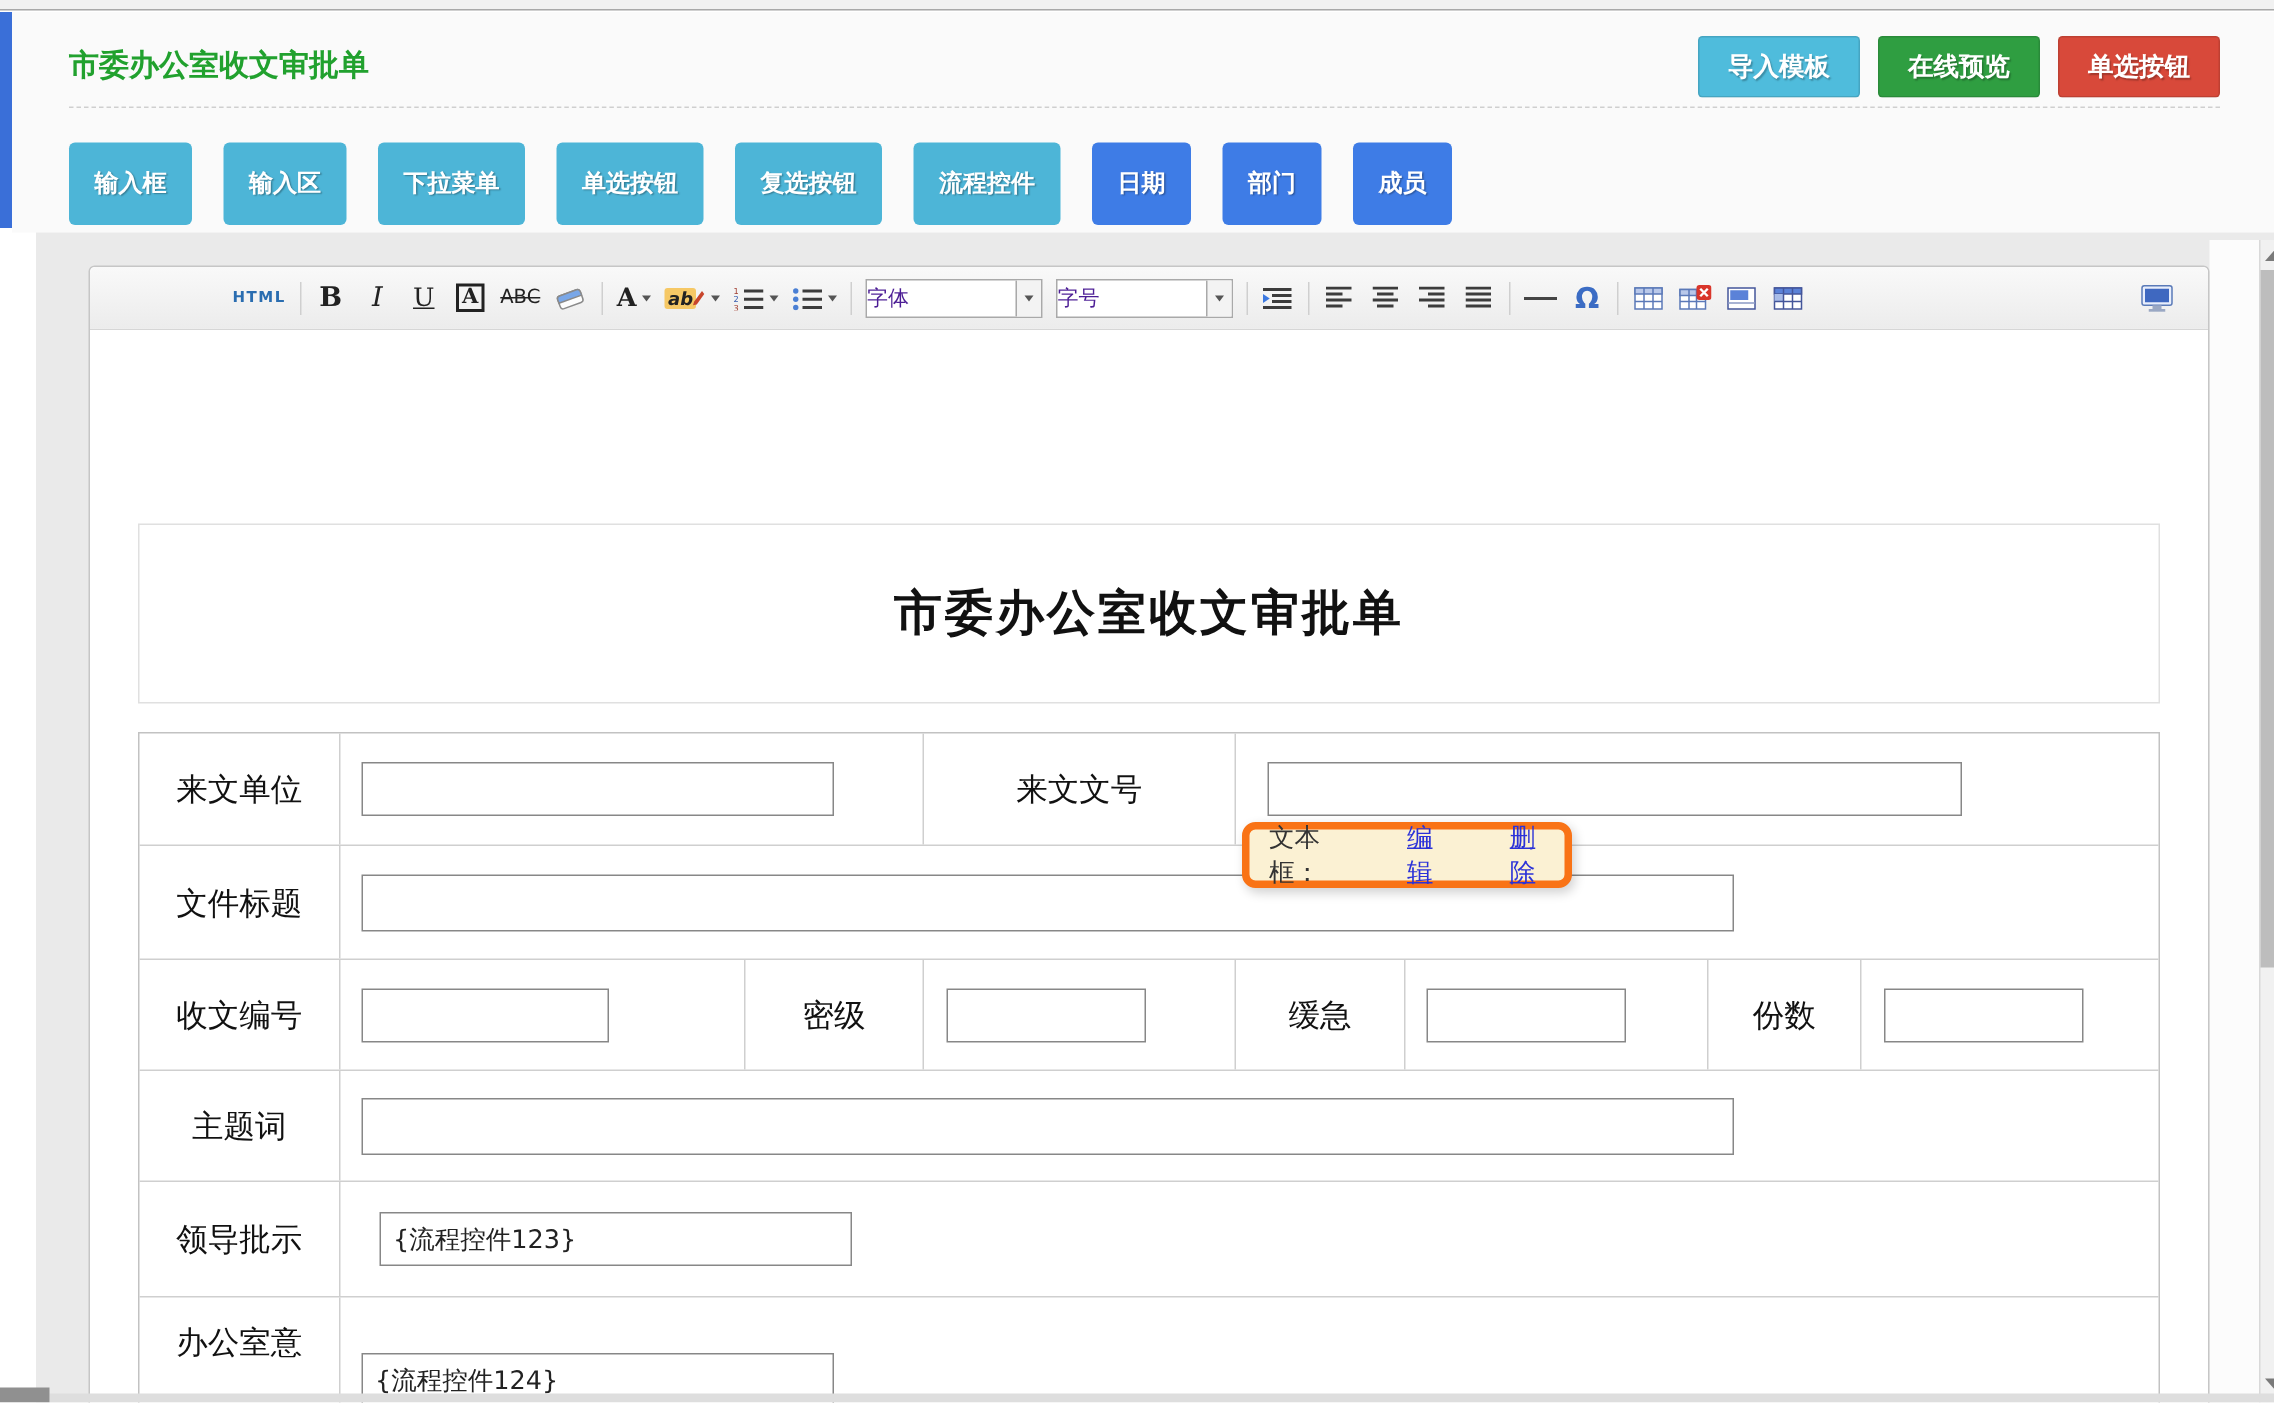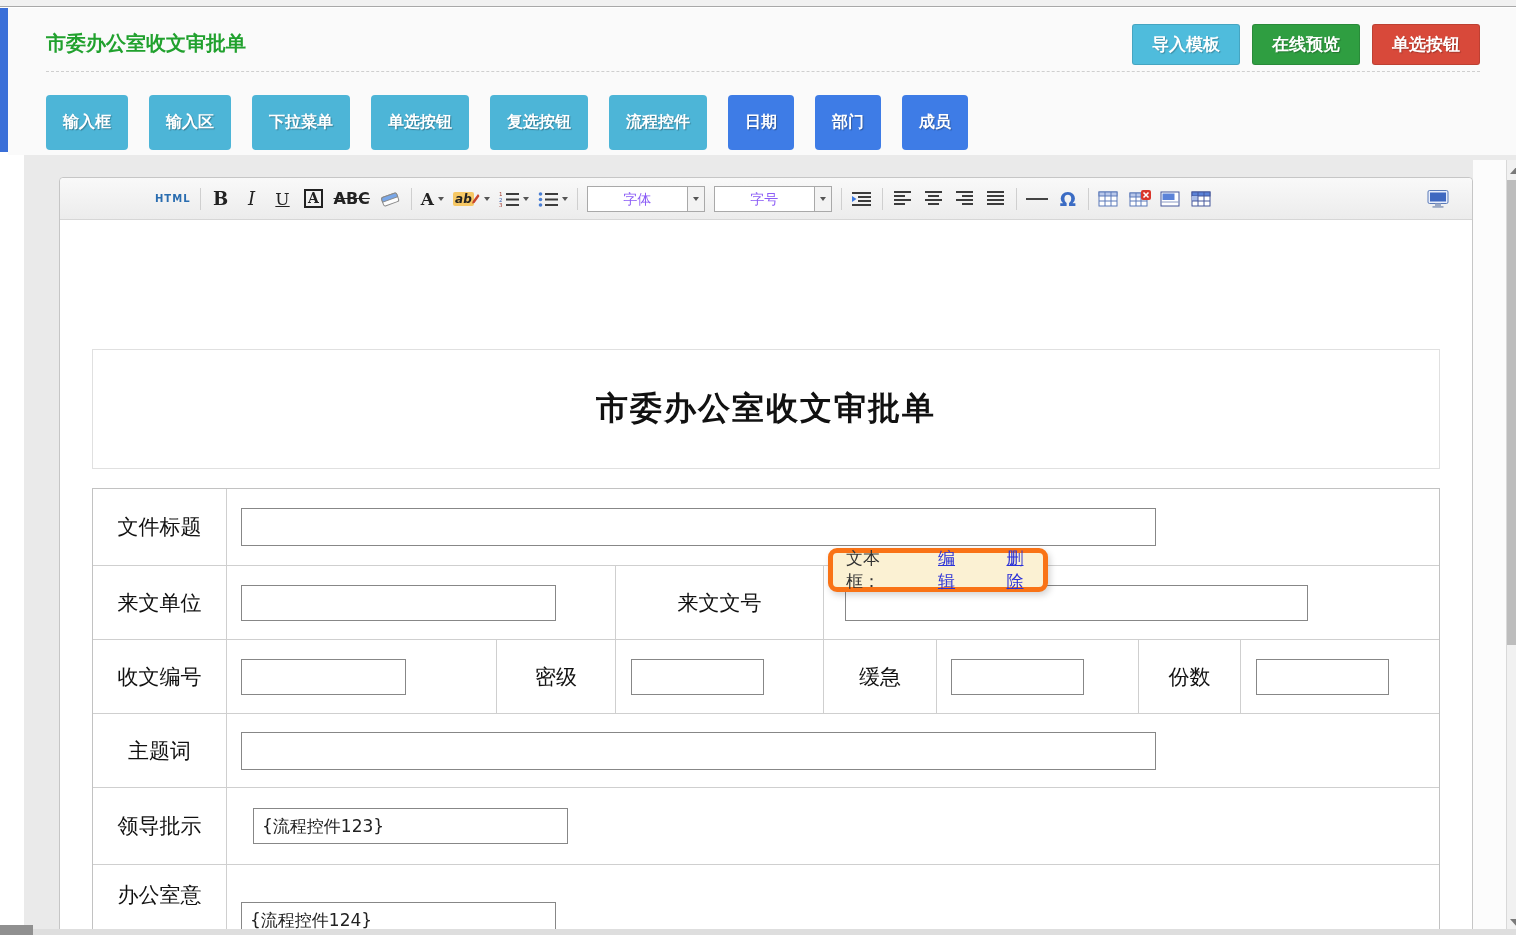--- a/index.html
+++ b/index.html
@@ -53,29 +53,29 @@
     border-bottom:1px solid #d6d6d6; border-radius:4px 4px 0 0; }
   .tb-sep { width:1px; height:22px; background:#cfcfcf; flex:0 0 1px; }
   .tb-btn { height:26px; min-width:22px; display:flex; align-items:center;
     justify-content:center; color:#222; cursor:pointer; }
   .tb-html { color:#2a6db0; font-size:10px; font-weight:bold; letter-spacing:1px; }
   .g-bold { font-family:"DejaVu Serif",serif; font-weight:bold; font-size:18px; }
   .g-italic { font-family:"DejaVu Serif",serif; font-style:italic; font-size:18px; }
   .g-under { font-family:"DejaVu Serif",serif; font-size:17px; text-decoration:underline; }
   .g-boxa { font-family:"DejaVu Serif",serif; font-size:14px; font-weight:bold;
     border:2px solid #222; padding:0 2px; line-height:15px; }
-  .g-strike { font-size:16px; font-weight:bold; text-decoration:line-through; }
+  .g-strike { font-size:13px; font-weight:normal; text-decoration:line-through; }
   .g-fore { font-family:"DejaVu Serif",serif; font-size:17px; font-weight:bold; }
   .g-hl { background:#f6c865; border-radius:2px; padding:0 2px; font-size:12px;
     font-weight:bold; font-style:italic; }
   .caret { width:0; height:0; border-left:3.5px solid transparent;
     border-right:3.5px solid transparent; border-top:4px solid #555; margin-left:4px; }
   .tb-select { width:118px; height:26px; background:#fff; border:1px solid #a9a9a9;
     display:flex; cursor:pointer; }
-  .tb-select-text { flex:1; text-align:center; line-height:24px; font-size:14px; color:#8b5cf6; }
+  .tb-select-text { flex:1; line-height:24px; font-size:14px; color:#4c1d95; }
   .tb-select-arrow { width:17px; border-left:1px solid #a9a9a9; background:#f3f3f3;
     display:flex; align-items:center; justify-content:center; }
   .tb-select-arrow .caret { margin-left:0; }
   .hr-glyph { width:22px; height:2px; background:#444; }
   .g-omega { font-size:19px; color:#3b6cc4; font-weight:bold; }
   .tb-monitor { margin-left:auto; margin-right:14px; }
   
   .ed-content { position:absolute; left:0; top:43px; width:1412px; height:716px;
     background:#fff; }
   .doc-title-box { position:absolute; left:32px; top:128px; width:1348px; height:120px;
@@ -322,35 +322,35 @@
     </div>
 
     <div class="ed-content">
 
       <div class="doc-title-box">
         <span class="doc-title">市委办公室收文审批单</span>
       </div>
 
       <div class="doc-table">
 
+        <div class="t-row r1">
+          <div class="t-cell t-label" style="flex:0 0 133px">来文单位</div>
+          <div class="t-cell" style="flex:0 0 389px">
+            <input class="t-input" style="margin-left: 14px; width: 315px;" value="">
+          </div>
+          <div class="t-cell t-label" style="flex:0 0 208px">来文文号</div>
+          <div class="t-cell" style="flex:0 0 618px">
+            <input class="t-input" style="margin-left: 21px; width: 463px;" value="">
+          </div>
+        </div>
+
         <div class="t-row r2">
           <div class="t-cell t-label" style="flex:0 0 133px">文件标题</div>
           <div class="t-cell" style="flex:0 0 1213px">
             <input class="t-input" style="margin-left: 14px; width: 915px; height: 38px;" value="">
-          </div>
-        </div>
-
-        <div class="t-row r1">
-          <div class="t-cell t-label" style="flex:0 0 133px">来文单位</div>
-          <div class="t-cell" style="flex:0 0 389px">
-            <input class="t-input" style="margin-left: 14px; width: 315px;" value="">
-          </div>
-          <div class="t-cell t-label" style="flex:0 0 208px">来文文号</div>
-          <div class="t-cell" style="flex:0 0 618px">
-            <input class="t-input" style="margin-left: 21px; width: 463px;" value="">
           </div>
         </div>
 
         <div class="t-row r4">
           <div class="t-cell t-label" style="flex:0 0 133px">收文编号</div>
           <div class="t-cell" style="flex:0 0 270px">
             <input class="t-input" style="margin-left: 14px; width: 165px;" value="">
           </div>
           <div class="t-cell t-label" style="flex:0 0 119px">密级</div>
           <div class="t-cell" style="flex:0 0 208px">

